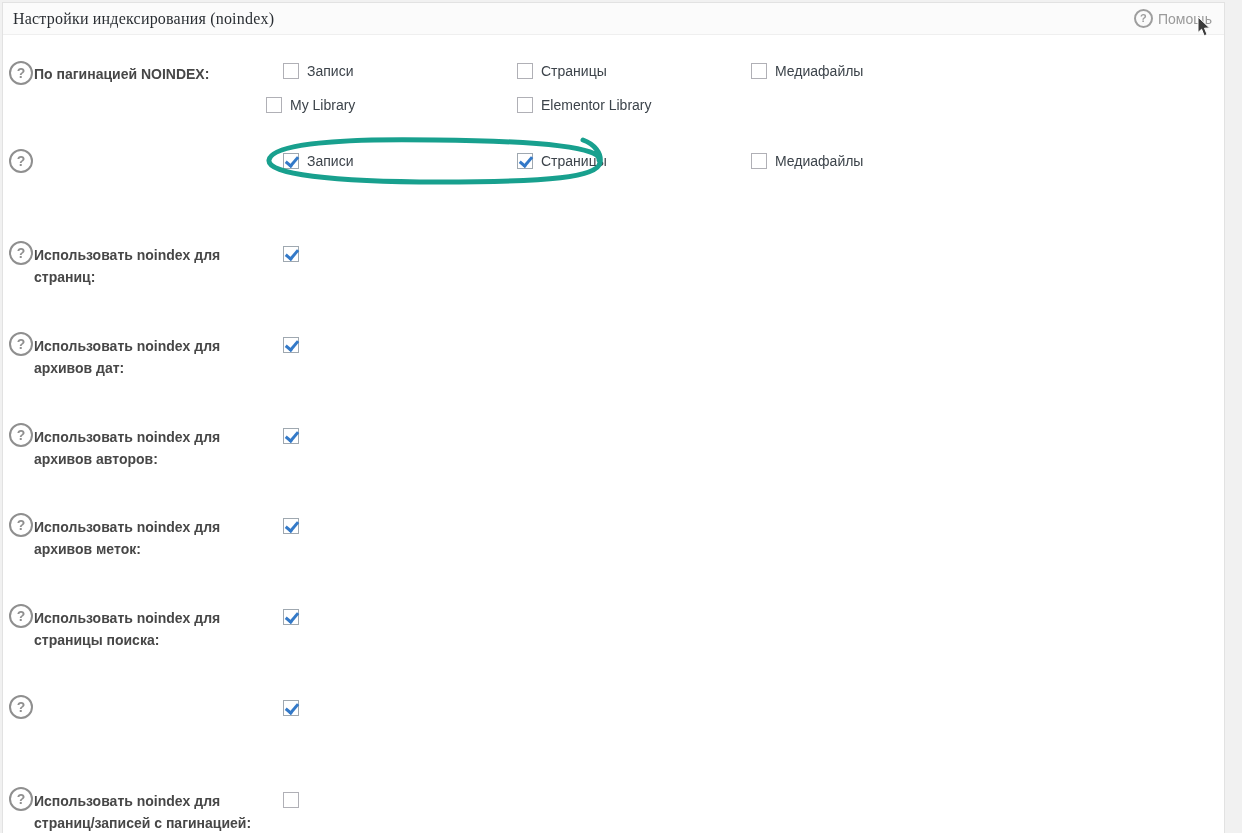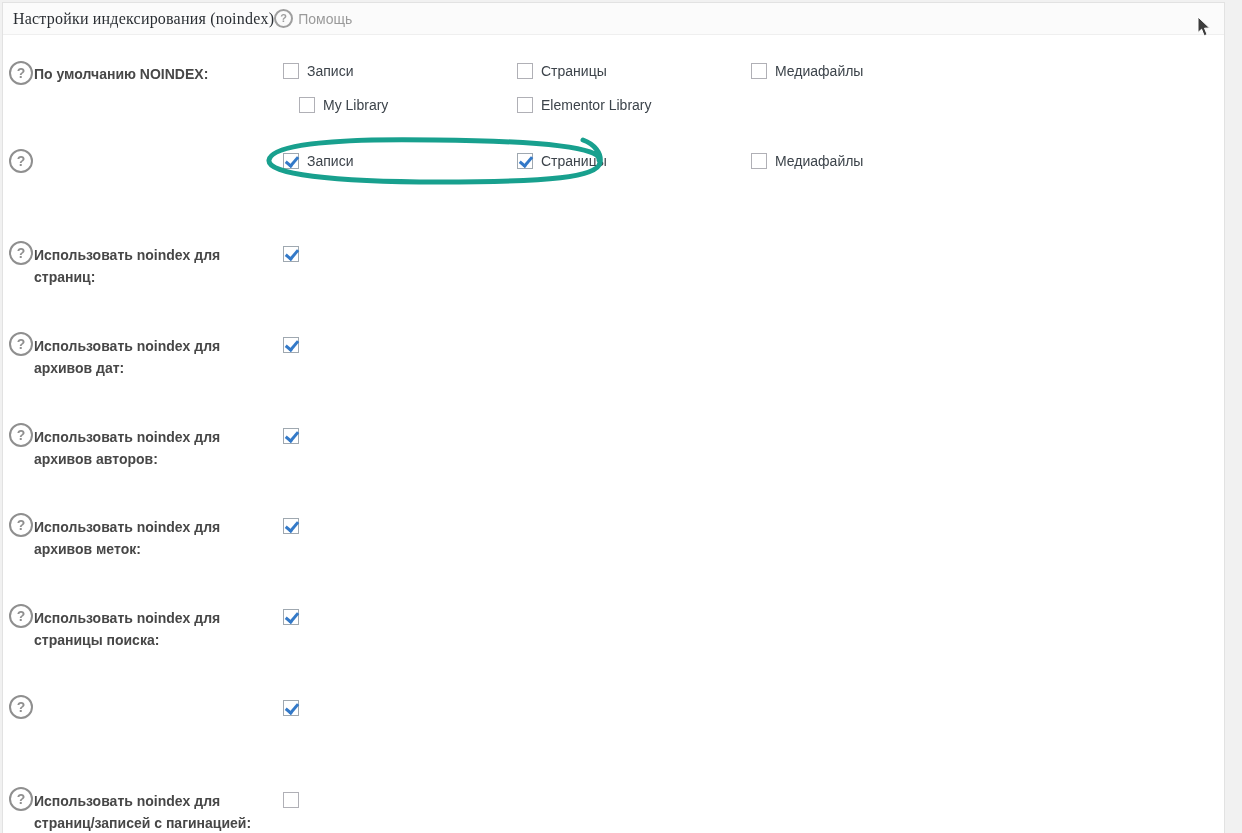--- a/index.html
+++ b/index.html
@@ -9,21 +9,21 @@
     font-family:"Liberation Sans", sans-serif;
   }
   .panel{
     position:absolute;left:2px;top:2px;right:17px;bottom:0;
     background:#ffffff;
     border:1px solid #e2e2e2;border-bottom:none;
   }
   .panel-header{
     position:absolute;left:0;top:0;right:0;height:32px;
     background:#fbfbfb;border-bottom:1px solid #efefef;
-    display:flex;align-items:center;
+    display:flex;align-items:center;justify-content:space-between;
     box-sizing:border-box;padding:0 12px 0 10px;
   }
   .panel-title{
     font-family:"Liberation Serif", serif;
     font-size:16px;color:#2a2e33;letter-spacing:.2px;
   }
   .help{
     display:flex;align-items:center;gap:5px;cursor:pointer;
     color:#9a9a9a;font-size:14px;position:relative;
   }
@@ -74,34 +74,34 @@
 
   <div class="panel-header">
     <span class="panel-title">Настройки индексирования (noindex)</span>
     <span class="help">
       <span class="help-icon">?</span>
       <span>Помощь</span>
     </span>
   </div>
 
   <span class="qicon" style="top:58px">?</span>
-  <span class="field-label" style="top:60px">По умолчанию NOINDEX:</span>
+  <span class="field-label" style="top:60px">По пагинацией NOINDEX:</span>
   <span class="cb-cell" style="left:280px;top:60px">
     <input type="checkbox" style="">
     <label>Записи</label>
   </span>
   <span class="cb-cell" style="left:514px;top:60px">
     <input type="checkbox" style="">
     <label>Страницы</label>
   </span>
   <span class="cb-cell" style="left:748px;top:60px">
     <input type="checkbox" style="">
     <label>Медиафайлы</label>
   </span>
-  <span class="cb-cell" style="left:296px;top:94px">
+  <span class="cb-cell" style="left:263px;top:94px">
     <input type="checkbox" style="">
     <label>My Library</label>
   </span>
   <span class="cb-cell" style="left:514px;top:94px">
     <input type="checkbox" style="">
     <label>Elementor Library</label>
   </span>
 
   <span class="qicon" style="top:146px">?</span>
   <span class="cb-cell" style="left:280px;top:150px">

